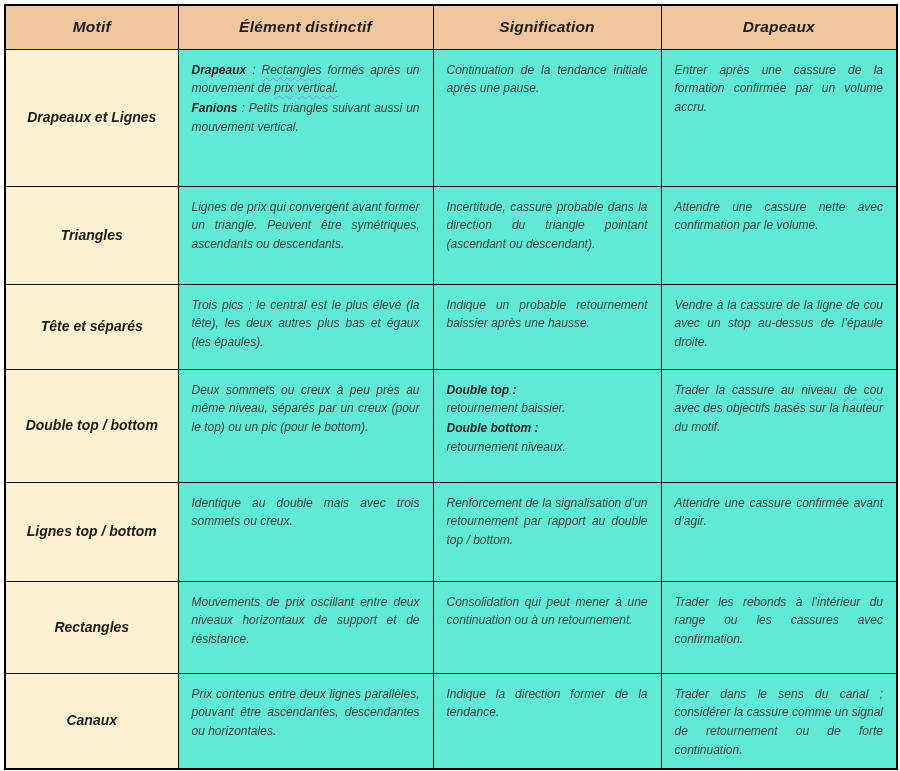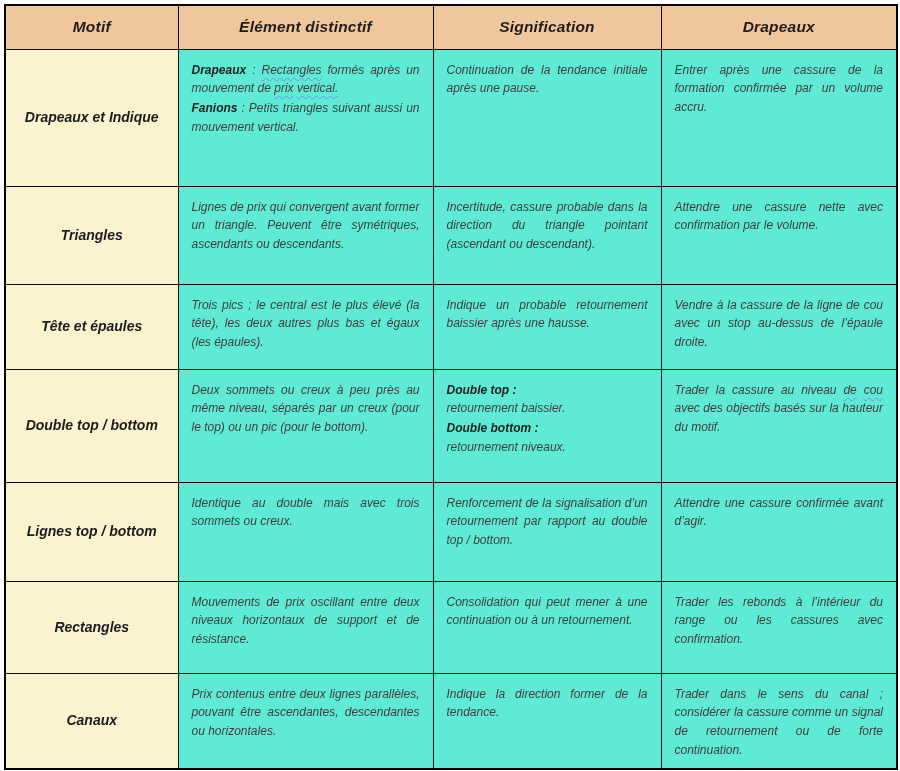--- a/index.html
+++ b/index.html
@@ -91,21 +91,21 @@
     <thead>
       <tr>
         <th>Motif</th>
         <th>Élément distinctif</th>
         <th>Signification</th>
         <th>Drapeaux</th>
       </tr>
     </thead>
     <tbody>
         <tr>
-          <td class="motif">Drapeaux et Indique</td>
+          <td class="motif">Drapeaux et Lignes</td>
           <td class="body-cell">
             <div class="para"><span class="b">Drapeaux</span><span> : </span><span class="sq">Rectangles</span><span> formés après un mouvement de </span><span class="sq">prix</span><span> </span><span class="sq">vertical.</span></div>
             <div class="para"><span class="b">Fanions</span><span> : Petits triangles suivant aussi un mouvement vertical.</span></div>
           </td>
           <td class="body-cell">
             <div class="para"><span>Continuation de la tendance initiale après une pause.</span></div>
           </td>
           <td class="body-cell">
             <div class="para"><span>Entrer après une cassure de la formation confirmée par un volume accru.</span></div>
           </td>
@@ -116,21 +116,21 @@
             <div class="para"><span>Lignes de prix qui convergent avant former un triangle. Peuvent être symétriques, ascendants ou descendants.</span></div>
           </td>
           <td class="body-cell">
             <div class="para"><span>Incertitude, cassure probable dans la direction du triangle pointant (ascendant ou descendant).</span></div>
           </td>
           <td class="body-cell">
             <div class="para"><span>Attendre une cassure nette avec confirmation par le volume.</span></div>
           </td>
         </tr>
         <tr>
-          <td class="motif">Tête et épaules</td>
+          <td class="motif">Tête et séparés</td>
           <td class="body-cell">
             <div class="para"><span>Trois pics ; le central est le plus élevé (la tête), les deux autres plus bas et égaux (les épaules).</span></div>
           </td>
           <td class="body-cell">
             <div class="para"><span>Indique un probable retournement baissier après une hausse.</span></div>
           </td>
           <td class="body-cell">
             <div class="para"><span>Vendre à la cassure de la ligne de cou avec un stop au-dessus de l’épaule droite.</span></div>
           </td>
         </tr>

